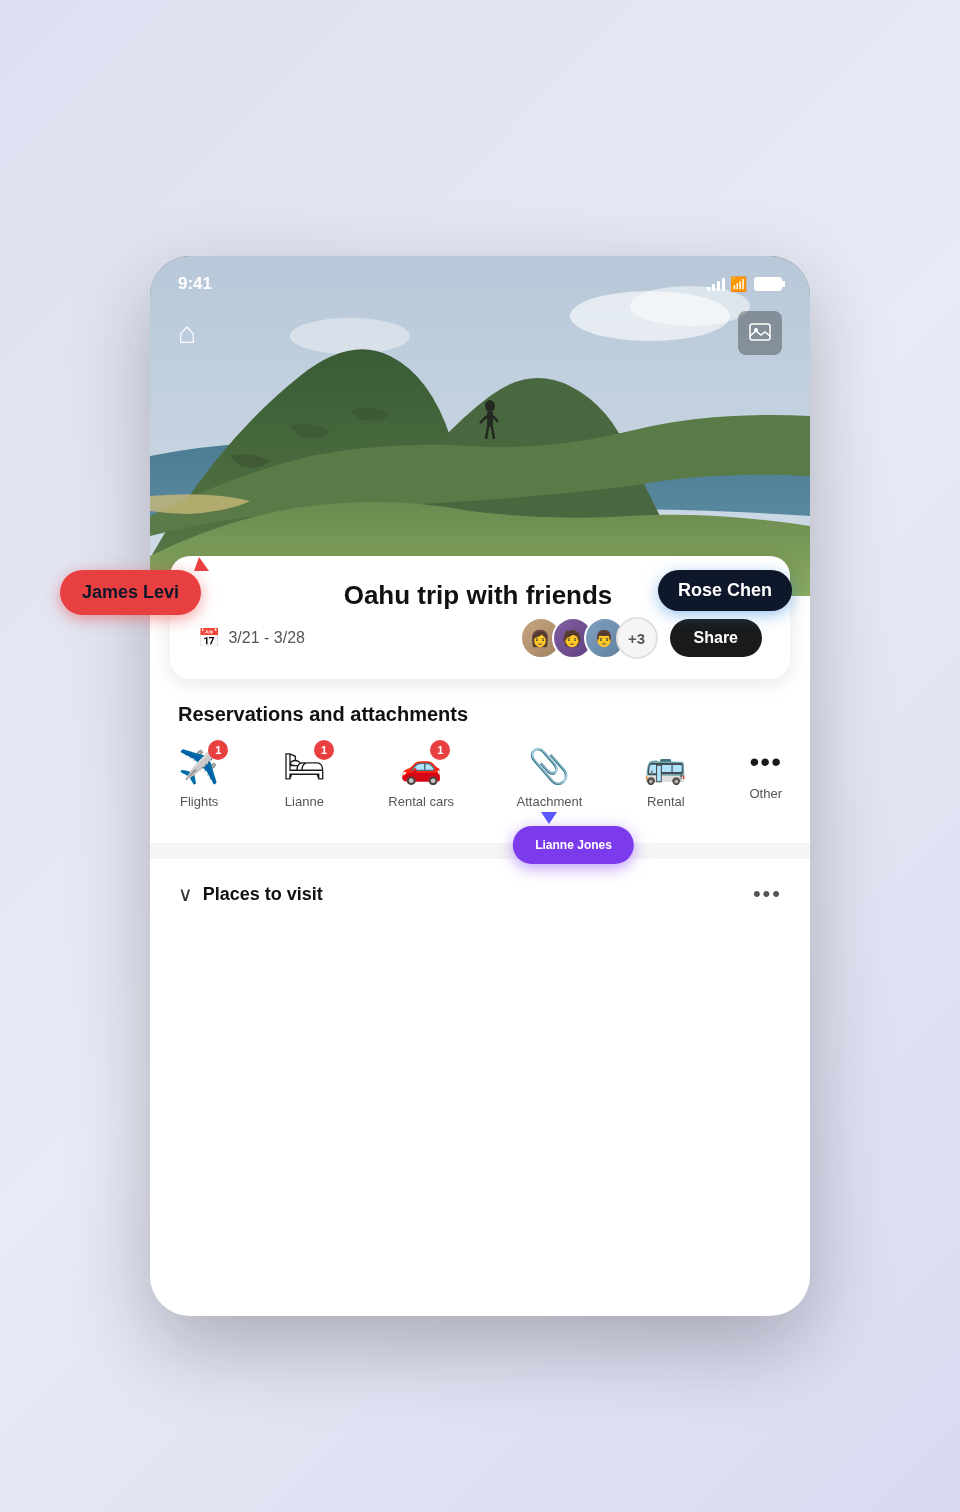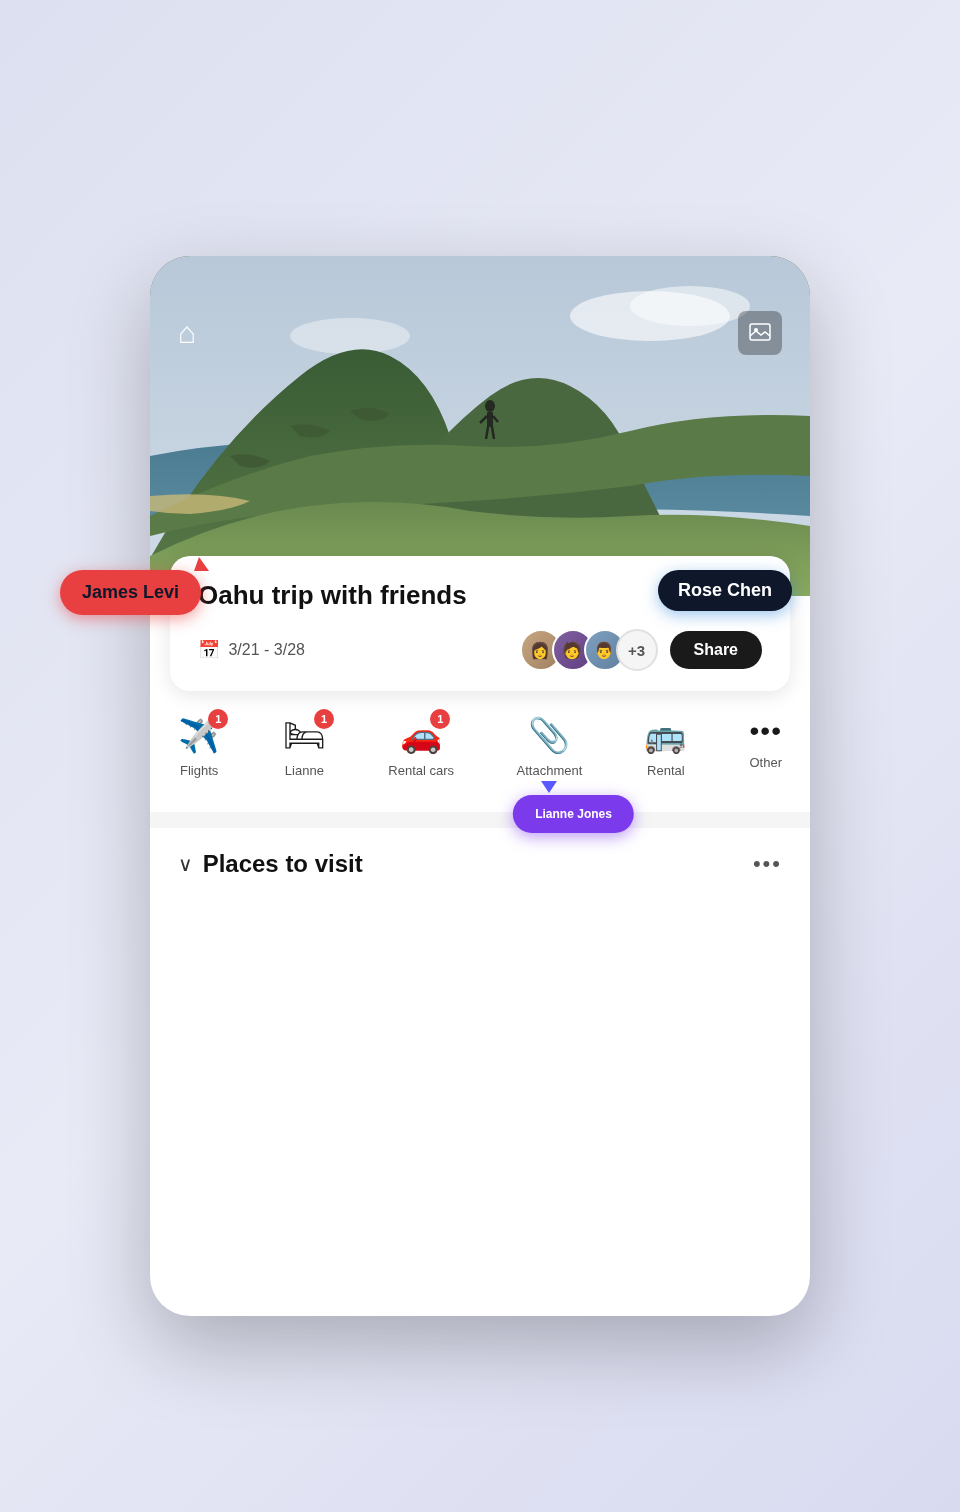--- a/index.html
+++ b/index.html
@@ -150,22 +150,23 @@
       border-radius: 20px;
       padding: 24px 28px 20px;
       box-shadow: 0 4px 20px rgba(0,0,0,0.1);
       position: relative;
       z-index: 5;
     }
 
     .trip-title-row {
       display: flex;
       align-items: center;
-      margin-bottom: 18px;
-      position: relative;
+      margin-bottom: 6px;
+      position: relative;
+      text-align: center;
     }
 
     .trip-title {
       font-size: 26px;
       font-weight: 800;
       color: #111;
       flex: 1;
     }
 
     .cursor-indicator {
@@ -419,21 +420,21 @@
       align-items: center;
       gap: 10px;
     }
 
     .chevron-down {
       font-size: 20px;
       color: #333;
     }
 
     .places-title {
-      font-size: 24px;
+      font-size: 18px;
       font-weight: 800;
       color: #111;
     }
 
     .places-more {
       font-size: 22px;
       color: #555;
       letter-spacing: 2px;
     }
 
@@ -539,20 +540,33 @@
       <g transform="translate(340,175)">
         <ellipse cx="0" cy="-25" rx="5" ry="6" fill="#1a1a1a" opacity="0.8"></ellipse>
         <rect x="-3" y="-19" width="6" height="15" fill="#1a1a1a" opacity="0.8"></rect>
         <line x1="-3" y1="-15" x2="-10" y2="-8" stroke="#1a1a1a" stroke-width="2.5" opacity="0.8"></line>
         <line x1="3" y1="-15" x2="8" y2="-9" stroke="#1a1a1a" stroke-width="2.5" opacity="0.8"></line>
         <line x1="-2" y1="-4" x2="-4" y2="8" stroke="#1a1a1a" stroke-width="2.5" opacity="0.8"></line>
         <line x1="2" y1="-4" x2="4" y2="8" stroke="#1a1a1a" stroke-width="2.5" opacity="0.8"></line>
       </g>
     </svg>
 
+    <div class="status-bar">
+      <span class="status-time">9:41</span>
+      <div class="status-icons">
+        <div class="signal-bars">
+          <span style="height:4px"></span>
+          <span style="height:7px"></span>
+          <span style="height:10px"></span>
+          <span style="height:13px"></span>
+        </div>
+        <span class="wifi-icon">📶</span>
+        <div class="battery-icon"></div>
+      </div>
+    </div>
 
     <div class="home-icon">⌂</div>
 
     <div class="gallery-icon">
       <svg width="22" height="20" viewBox="0 0 22 20">
         <rect x="1" y="1" width="20" height="16" rx="2" fill="none" stroke="white" stroke-width="1.5"></rect>
         <circle cx="7" cy="7" r="2" fill="white"></circle>
         <path d="M1 13 L7 8 L12 12 L16 9 L21 13" stroke="white" stroke-width="1.5" fill="none"></path>
       </svg>
     </div>
@@ -582,20 +596,21 @@
           <div class="avatar-face">👨</div>
         </div>
         <div class="avatar-count">+3</div>
         <button class="share-btn">Share</button>
       </div>
     </div>
   </div>
 
 
   <div class="main-content">
+    <div class="section-title">Reservations and attachments</div>
 
     <div class="reservations-grid">
 
       <div class="res-item">
         <div class="res-icon-wrap">
           <span class="res-icon">✈️</span>
           <span class="res-badge">1</span>
         </div>
         <span class="res-label">Flights</span>
       </div>

